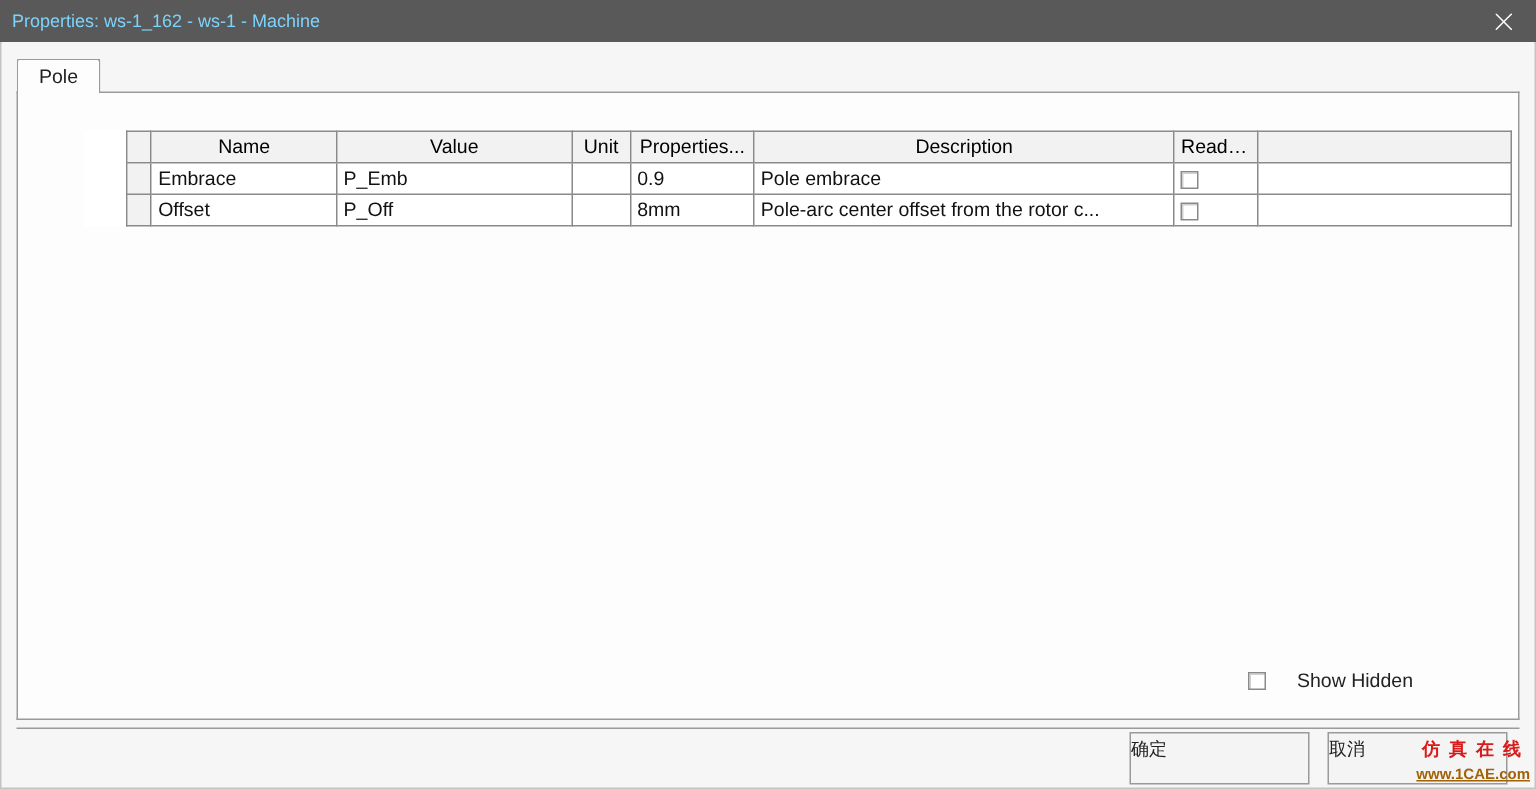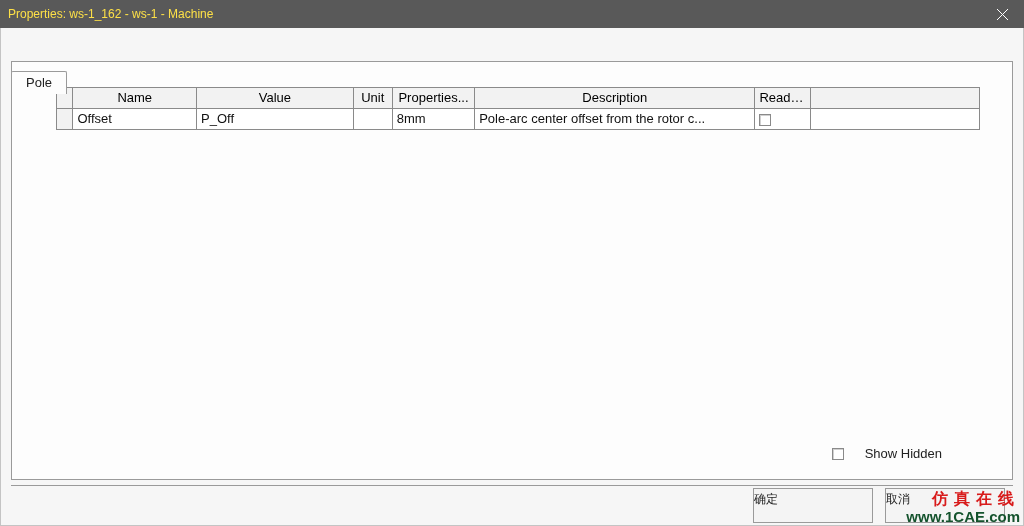--- a/index.html
+++ b/index.html
@@ -8,21 +8,21 @@
     width: 1024px; height: 526px;
     font-family: "Segoe UI", Tahoma, Arial, sans-serif;
     font-size: 13px;
     background: #fff;
     overflow: hidden;
   }
   
   .titlebar {
     height: 28px;
     background: #595959;
-    color: #fde047;
+    color: #7dd3fc;
     display: flex;
     align-items: center;
     padding: 0 0 0 8px;
     font-size: 12px;
   }
   .titlebar .title-text { flex: 1; }
   .titlebar .close-btn {
     width: 44px; height: 28px;
     display: flex; align-items: center; justify-content: center;
     cursor: default;
@@ -37,21 +37,20 @@
     border: 1px solid #c4c4c4;
     border-top: none;
   }
 
   
   .tabstrip {
     position: absolute;
     left: 10px; top: 10px;
     display: flex;
     z-index: 2;
-    margin-top: 32px;
   }
   .tab {
     background: #f6f6f6;
     border: 1px solid #9a9a9a;
     border-bottom: none;
     padding: 3px 14px 4px;
     font-size: 13px;
     color: #222;
     border-top-left-radius: 2px;
     border-top-right-radius: 2px;
@@ -80,20 +79,21 @@
   .grid-wrap {
     position: absolute;
     left: 44px; right: 32px; top: 26px;
     background: #fff;
   }
   table.grid {
     border-collapse: collapse;
     width: 100%;
     table-layout: fixed;
     background: #fff;
+    margin-left: 28px;
   }
   table.grid th, table.grid td {
     border: 1px solid #8a8a8a;
     padding: 1px 4px 2px;
     font-size: 13px;
     line-height: 17px;
     overflow: hidden;
     white-space: nowrap;
     text-overflow: ellipsis;
   }
@@ -179,26 +179,27 @@
     right: 4px; bottom: 0;
     text-align: right;
     font-size: 14px;
     line-height: 18px;
     pointer-events: none;
   }
   .wm-right .cn {
     color: #d81b1b;
     font-weight: bold;
     letter-spacing: 6px;
-    font-size: 16px;
+    font-size: 12px;
   }
   .wm-right .url {
-    color: #14532d;
+    color: #a16207;
     font-weight: bold;
-    font-size: 15px;
+    font-size: 10px;
+    text-decoration: underline;
   }
 </style>
 </head>
 <body>
 
 <div class="titlebar">
   <span class="title-text">Properties: ws-1_162 - ws-1 - Machine</span>
   <div class="close-btn">
     <svg width="11" height="11" viewBox="0 0 11 11">
       <line x1="0" y1="0" x2="11" y2="11"></line>
@@ -236,20 +237,30 @@
             <th>Unit</th>
             <th>Properties...</th>
             <th>Description</th>
             <th>Read-o...</th>
             <th></th>
           </tr>
         </thead>
         <tbody id="grid-body">
             <tr>
               <td class="rowhdr"></td>
+              <td>Embrace</td>
+              <td>P_Emb</td>
+              <td></td>
+              <td>0.9</td>
+              <td>Pole embrace</td>
+              <td class="chk"><span class="chkbox"></span></td>
+              <td></td>
+            </tr>
+            <tr>
+              <td class="rowhdr"></td>
               <td>Offset</td>
               <td>P_Off</td>
               <td></td>
               <td>8mm</td>
               <td>Pole-arc center offset from the rotor c...</td>
               <td class="chk"><span class="chkbox"></span></td>
               <td></td>
             </tr>
           </tbody>
       </table>

